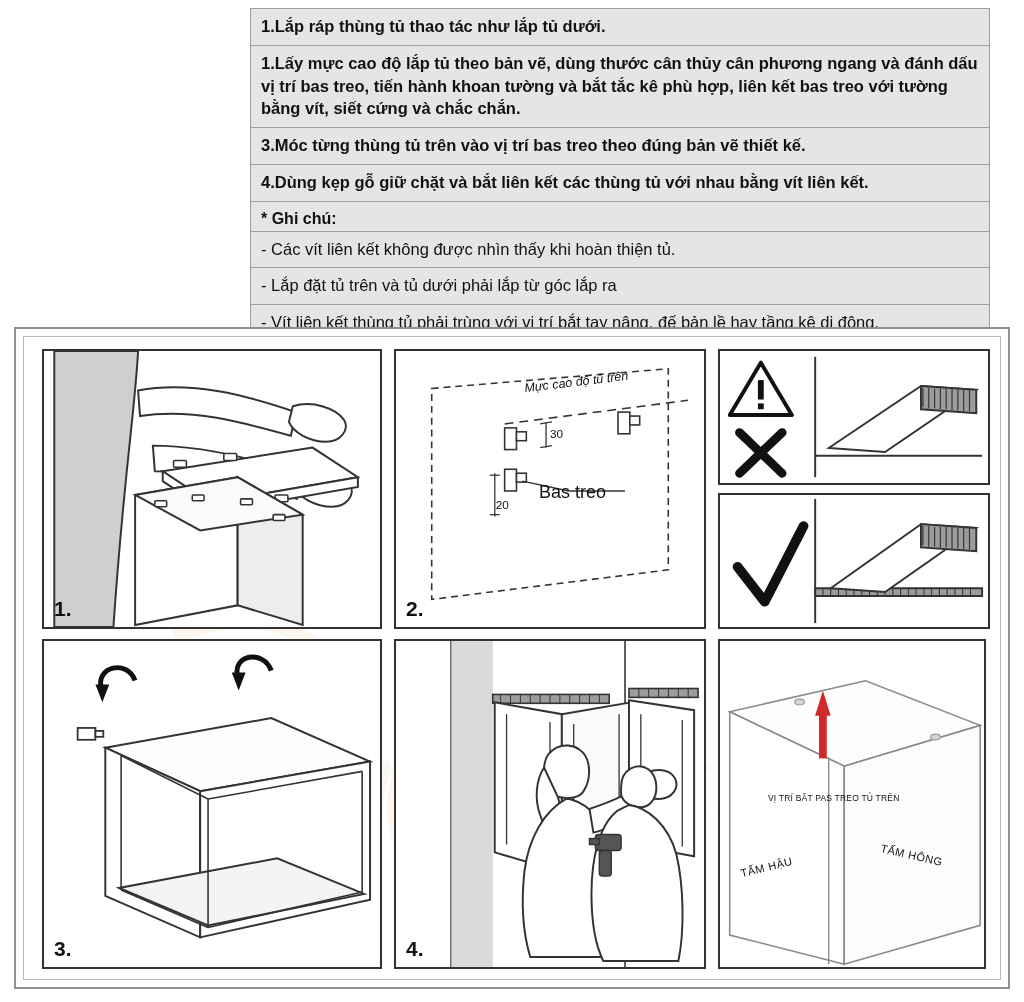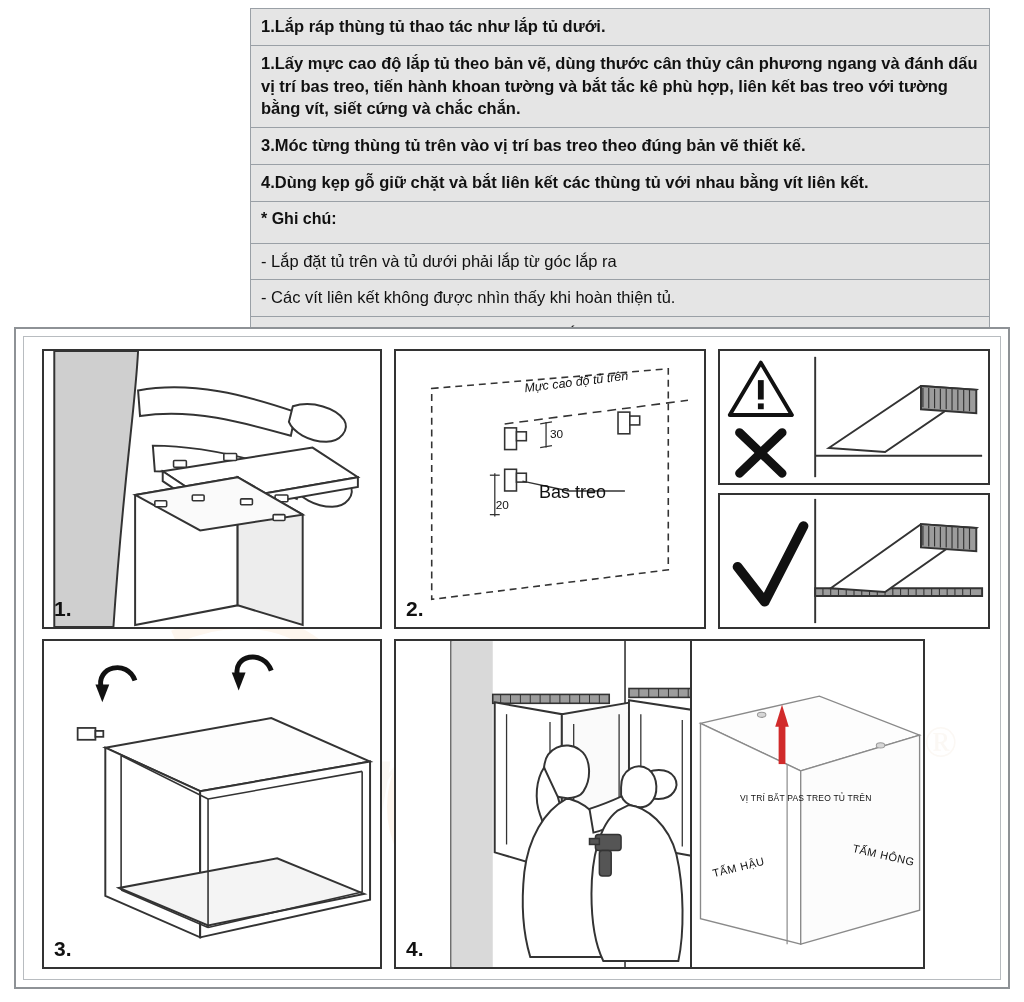--- a/index.html
+++ b/index.html
@@ -22,21 +22,21 @@
     border-top: 1px solid #9aa0a6;
     background: #e5e5e5;
   }
   .instr-row {
     border-bottom: 1px solid #9aa0a6;
     padding: 6px 10px 7px 10px;
     font-size: 16.5px;
     line-height: 1.38;
   }
   .instr-row.bold { font-weight: bold; }
-  .instr-row.note { font-weight: bold; font-size: 16px; padding-bottom: 13px; }
+  .instr-row.note { font-weight: bold; font-size: 16px; padding-bottom: 1px; }
   .instr-row.plain { font-weight: normal; }
   .instr-row.lastrow { border-bottom: 1px solid #9aa0a6; }
 
   
   .figure {
     position: absolute;
     left: 14px; top: 327px;
     width: 996px; height: 662px;
     border: 2px solid #8e9296;
     background: #fff;
@@ -60,21 +60,21 @@
     z-index: 5;
   }
 
   
   #cell1 { left: 18px;  top: 12px;  width: 340px; height: 280px; }
   #cell2 { left: 370px; top: 12px;  width: 312px; height: 280px; }
   #cell-warn  { left: 694px; top: 12px;  width: 272px; height: 136px; }
   #cell-ok    { left: 694px; top: 156px; width: 272px; height: 136px; }
   #cell3 { left: 18px;  top: 302px; width: 340px; height: 330px; }
   #cell4 { left: 370px; top: 302px; width: 312px; height: 330px; }
-  #cell5 { left: 666px; top: 302px; width: 235px; height: 330px; }
+  #cell5 { left: 694px; top: 302px; width: 268px; height: 330px; }
 
   .watermark {
     position: absolute;
     left: 0; top: 0; width: 996px; height: 662px;
     pointer-events: none;
     opacity: .5;
   }
 
   svg { display: block; }
   .lbl { font-family: "Liberation Sans", sans-serif; }
@@ -83,22 +83,22 @@
 <body>
 
 <div class="page">
 
   <div class="instructions">
     <div class="instr-row bold">1.Lắp ráp thùng tủ thao tác như lắp tủ dưới.</div>
     <div class="instr-row bold">1.Lấy mực cao độ lắp tủ theo bản vẽ, dùng thước cân thủy cân phương ngang và đánh dấu vị trí bas treo, tiến hành khoan tường và bắt tắc kê phù hợp, liên kết bas treo với tường bằng vít, siết cứng và chắc chắn.</div>
     <div class="instr-row bold">3.Móc từng thùng tủ trên vào vị trí bas treo theo đúng bản vẽ thiết kế.</div>
     <div class="instr-row bold">4.Dùng kẹp gỗ giữ chặt và bắt liên kết các thùng tủ với nhau bằng vít liên kết.</div>
     <div class="instr-row note">* Ghi chú:</div>
+    <div class="instr-row plain">- Các vít liên kết không được nhìn thấy khi hoàn thiện tủ.</div>
     <div class="instr-row plain">- Lắp đặt tủ trên và tủ dưới phải lắp từ góc lắp ra</div>
-    <div class="instr-row plain">- Các vít liên kết không được nhìn thấy khi hoàn thiện tủ.</div>
     <div class="instr-row plain lastrow">- Vít liên kết thùng tủ phải trùng với vị trí bắt tay nâng, đế bản lề hay tầng kệ di động.</div>
   </div>
 
   <div class="figure">
     <div class="fig-inner">
 
       <svg class="watermark" viewBox="0 0 996 662">
         <g opacity="0.55">
           <circle cx="200" cy="430" r="120" fill="none" stroke="#f5cfa6" stroke-width="16"></circle>
           <path d="M150 300 C 260 250, 360 330, 330 430" fill="none" stroke="#f7dcc0" stroke-width="14"></path>

